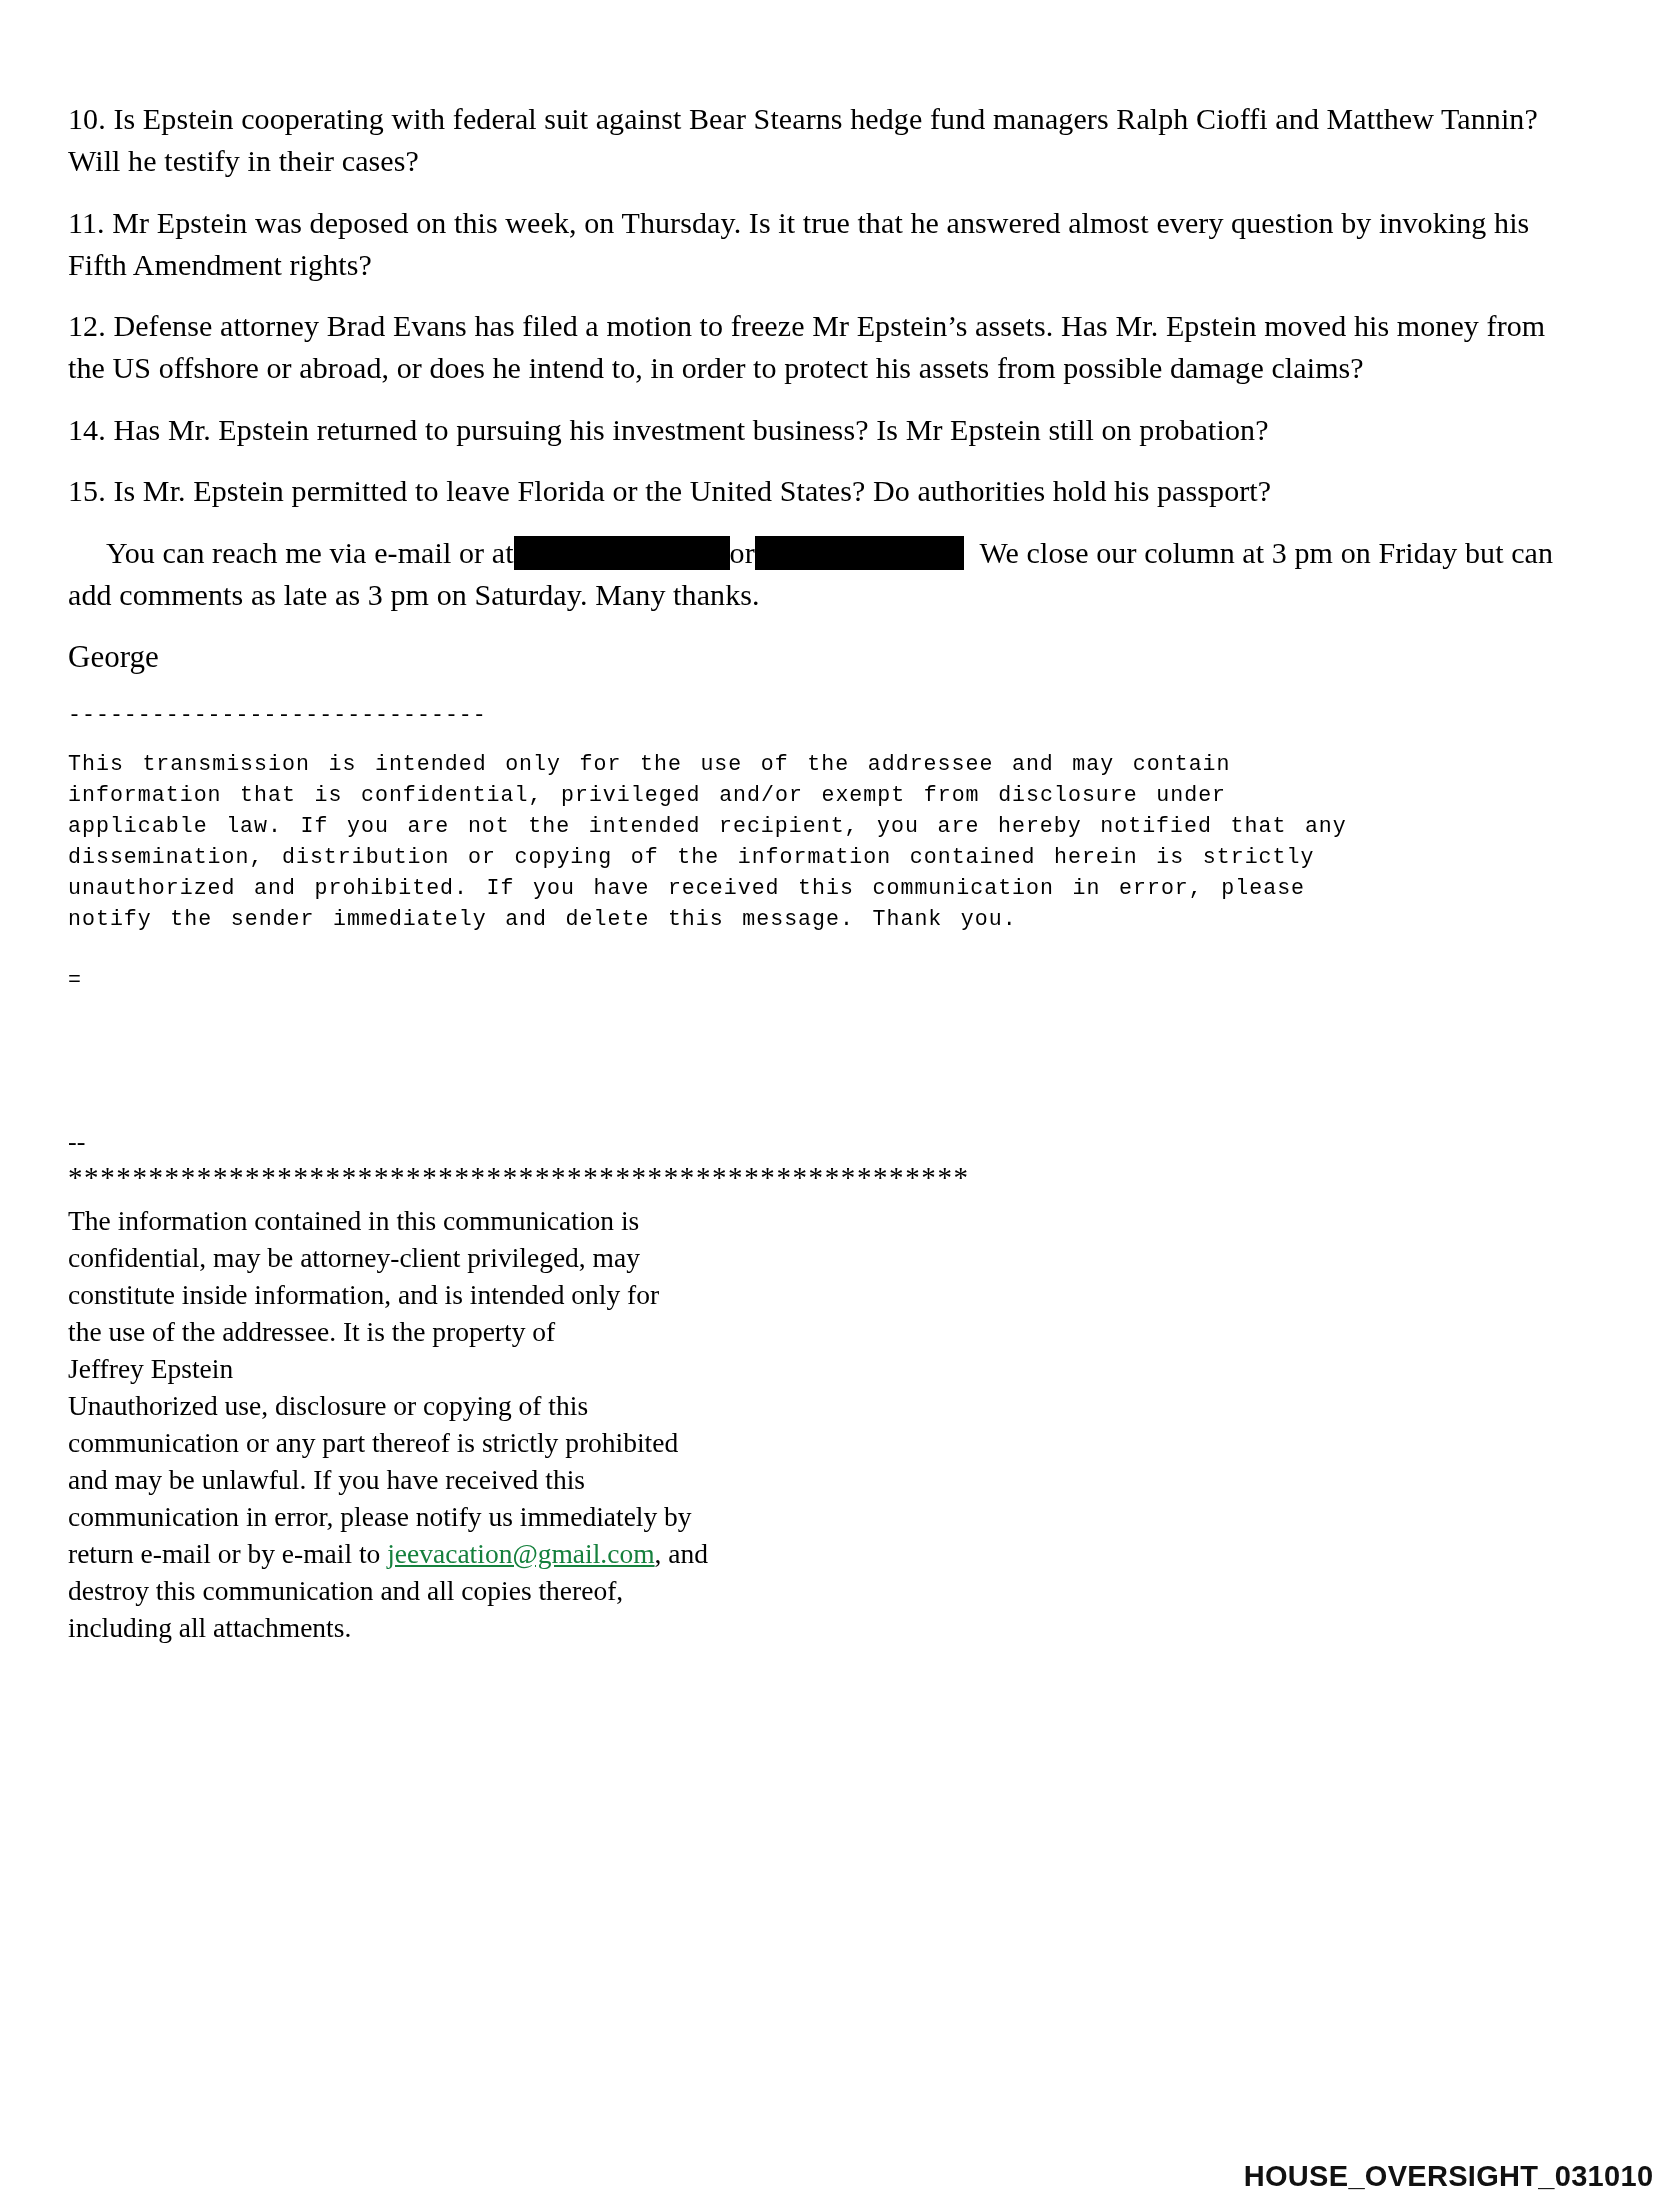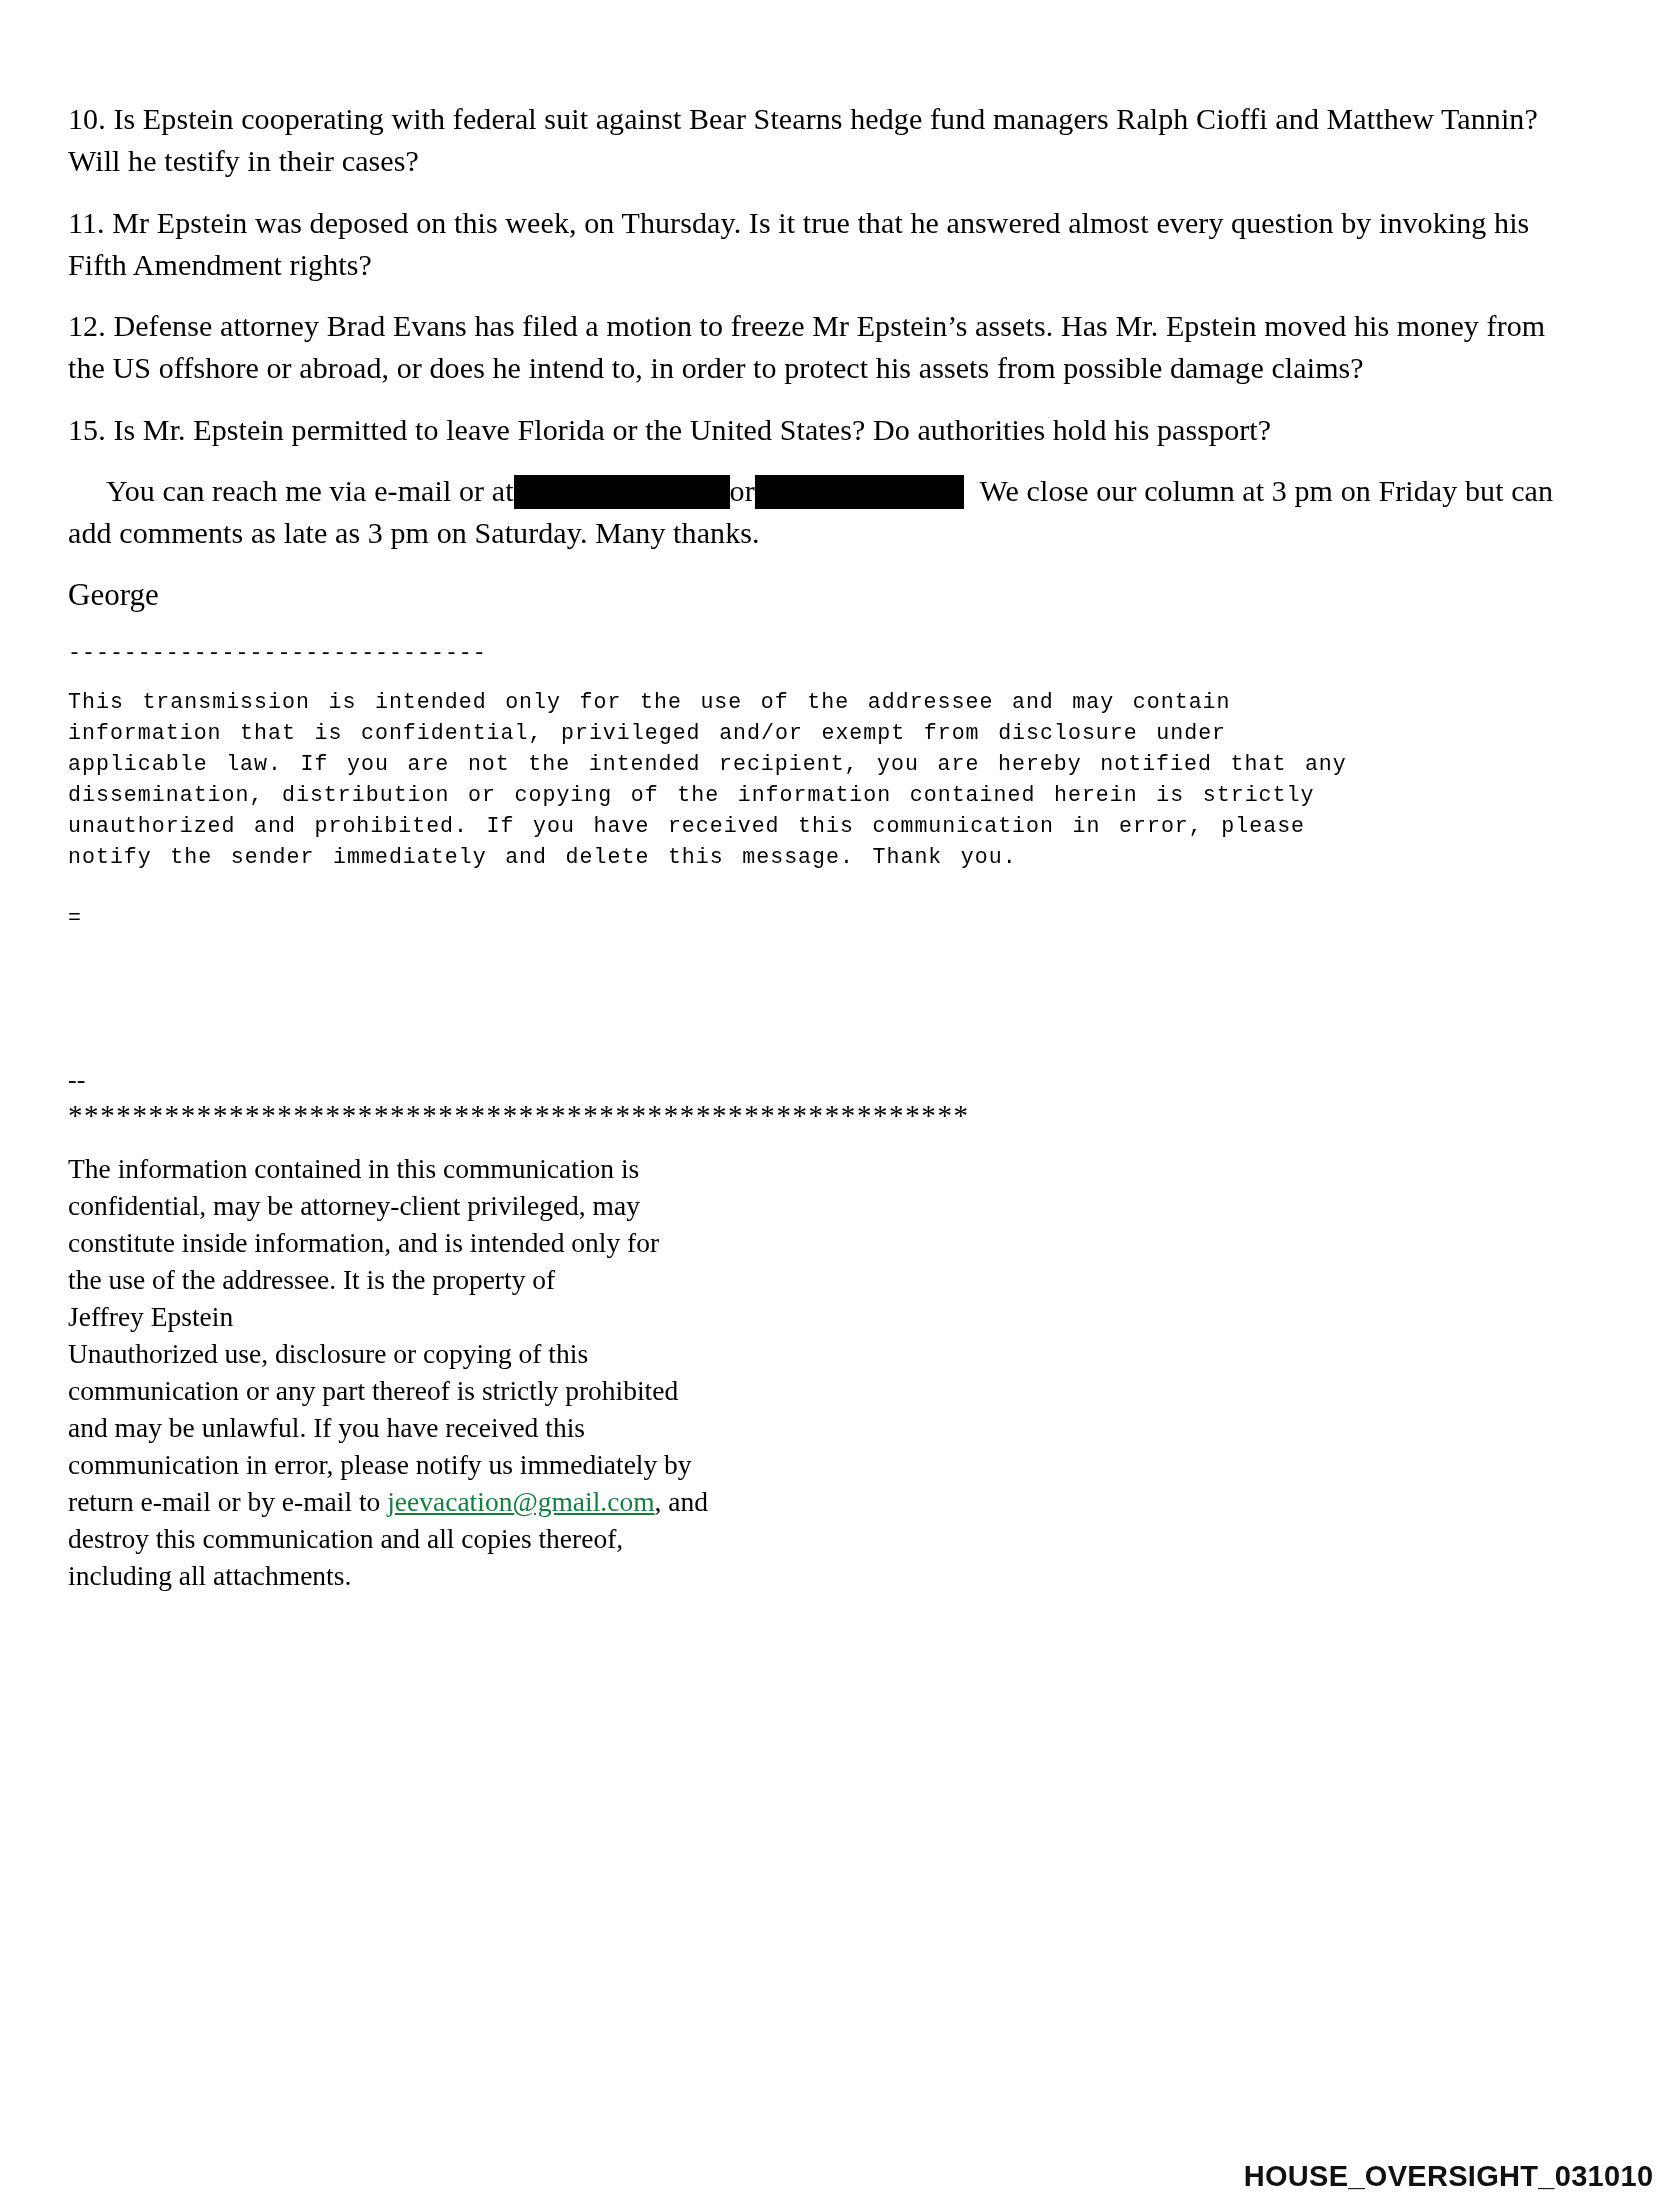--- a/index.html
+++ b/index.html
@@ -66,21 +66,21 @@
   .asterisks {
     font-size: 29px;
     line-height: 34px;
     letter-spacing: 1.6px;
     margin-top: 3.9px;
     white-space: nowrap;
   }
   .confidentiality {
     font-size: 27.5px;
     line-height: 37px;
-    margin-top: 18px;
+    margin-top: 8px;
     white-space: pre-line;
     max-width: 818px;
   }
   .email-link {
     color: #15803d;
     text-decoration: underline;
     cursor: pointer;
   }
   .footer-label {
     position: absolute;
@@ -94,20 +94,21 @@
   }
 </style>
 </head>
 <body>
 
 <div class="page">
 
   <p class="para">10. Is Epstein cooperating with federal suit against Bear Stearns hedge fund managers Ralph Cioffi and Matthew Tannin?  Will he testify in their cases?</p>
   <p class="para">11.  Mr Epstein was deposed on this week, on Thursday.  Is it true that he answered almost every question by invoking his Fifth Amendment rights?</p>
   <p class="para">12.  Defense attorney Brad Evans has filed a motion to freeze Mr Epstein’s assets. Has Mr. Epstein moved his money from the US offshore or abroad, or does he intend to, in order to protect his assets from possible damage claims?</p>
+  <p class="para">14.  Has Mr. Epstein returned to pursuing his investment business?  Is Mr Epstein still on probation?</p>
   <p class="para">15. Is Mr. Epstein permitted to leave Florida or the United States? Do authorities hold his passport?</p>
 
   <p class="para closing"><span>You can reach me via e-mail or at</span><span class="redact r1"></span><span>or</span><span class="redact r2"></span><span>We close our column at 3 pm on Friday but can add comments as late as 3 pm on Saturday.  Many thanks.</span></p>
 
   <p class="signature">George</p>
 
   <div class="mono dashed-sep">------------------------------</div>
 
   <div class="mono transmission">This transmission is intended only for the use of the addressee and may contain
 information that is confidential, privileged and/or exempt from disclosure under

